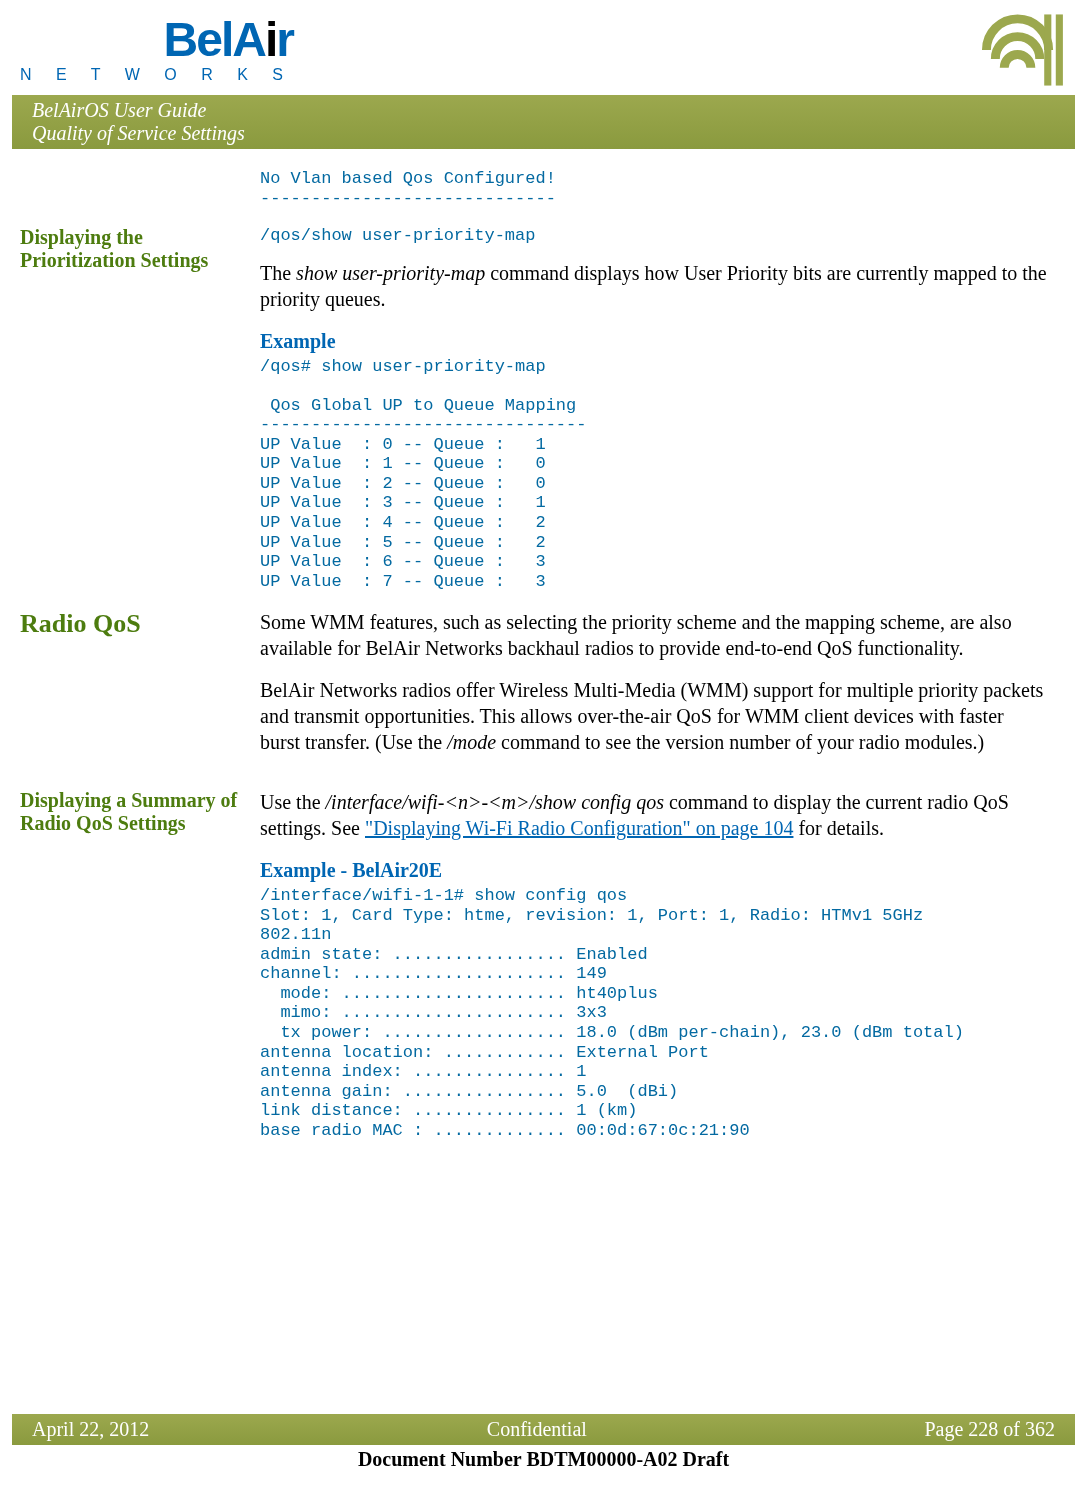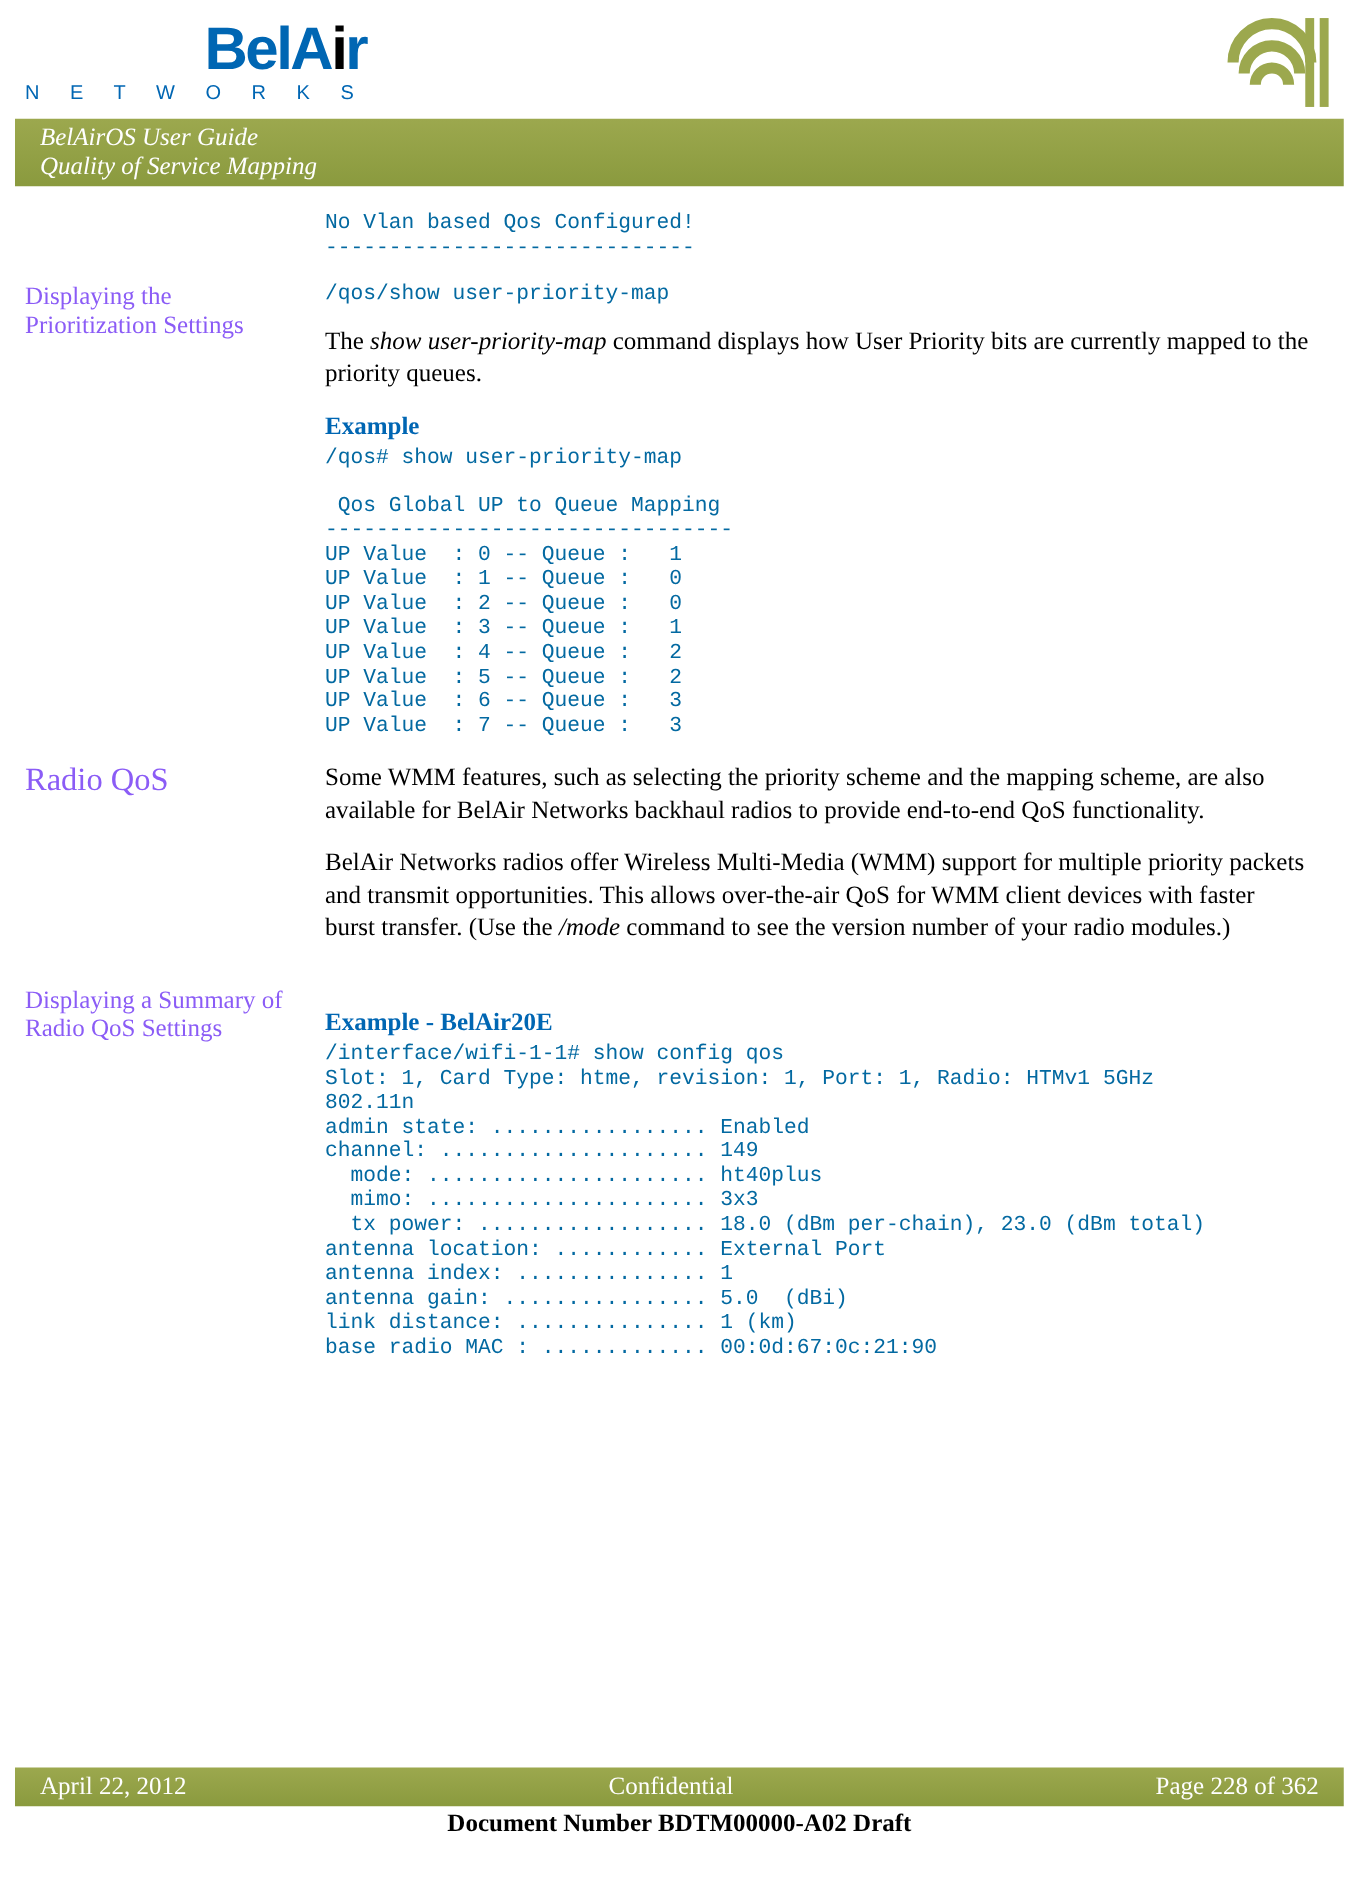--- a/index.html
+++ b/index.html
@@ -64,23 +64,23 @@
     .side-col {
       width: 240px;
       flex-shrink: 0;
       padding-right: 20px;
     }
     .main-col {
       flex: 1;
     }
     .side-heading {
       font-family: Georgia, serif;
-      font-weight: normal;
-      font-size: 20px;
-      color: #8b5cf6;
+      font-weight: bold;
+      font-size: 20px;
+      color: #4d7c0f;
       line-height: 1.15;
     }
     .side-heading-big {
       font-size: 26px;
     }
     .code {
       font-family: 'Courier New', monospace;
       font-size: 17px;
       white-space: pre;
       line-height: 1.15;
@@ -147,21 +147,21 @@
       <path d="M 20 55 A 25 25 0 0 1 70 55" stroke="#9ca84e" stroke-width="10" fill="none"></path>
       <path d="M 30 65 A 15 15 0 0 1 60 65" stroke="#9ca84e" stroke-width="10" fill="none"></path>
       <rect x="75" y="5" width="8" height="80" fill="#9ca84e"></rect>
       <rect x="88" y="5" width="8" height="80" fill="#9ca84e"></rect>
     </svg>
   </div>
 </div>
 
 <div class="title-bar">
   <span>BelAirOS User Guide</span>
-  <span>Quality of Service Mapping</span>
+  <span>Quality of Service Settings</span>
 </div>
 
 <div class="content-area">
 
   <div class="row">
     <div class="side-col"></div>
     <div class="main-col">
       <div class="code">No Vlan based Qos Configured!
 -----------------------------</div>
     </div>
@@ -202,20 +202,23 @@
         <span>BelAir Networks radios offer Wireless Multi-Media (WMM) support for multiple priority packets and transmit opportunities. This allows over-the-air QoS for WMM client devices with faster burst transfer. (Use the </span><span class="italic">/mode</span><span> command to see the version number of your radio modules.)</span>
       </div>
     </div>
   </div>
 
   <div class="row">
     <div class="side-col">
       <div class="side-heading">Displaying a Summary of Radio QoS Settings</div>
     </div>
     <div class="main-col">
+      <div class="body-text body-text-block">
+        <span>Use the </span><span class="italic">/interface/wifi-&lt;n&gt;-&lt;m&gt;/show config qos</span><span> command to display the current radio QoS settings. See </span><a class="link">"Displaying Wi-Fi Radio Configuration" on page 104</a><span> for details.</span>
+      </div>
       <div class="example-label">Example - BelAir20E</div>
       <div class="code">/interface/wifi-1-1# show config qos
 Slot: 1, Card Type: htme, revision: 1, Port: 1, Radio: HTMv1 5GHz 
 802.11n
 admin state: ................. Enabled
 channel: ..................... 149
   mode: ...................... ht40plus
   mimo: ...................... 3x3
   tx power: .................. 18.0 (dBm per-chain), 23.0 (dBm total)
 antenna location: ............ External Port

